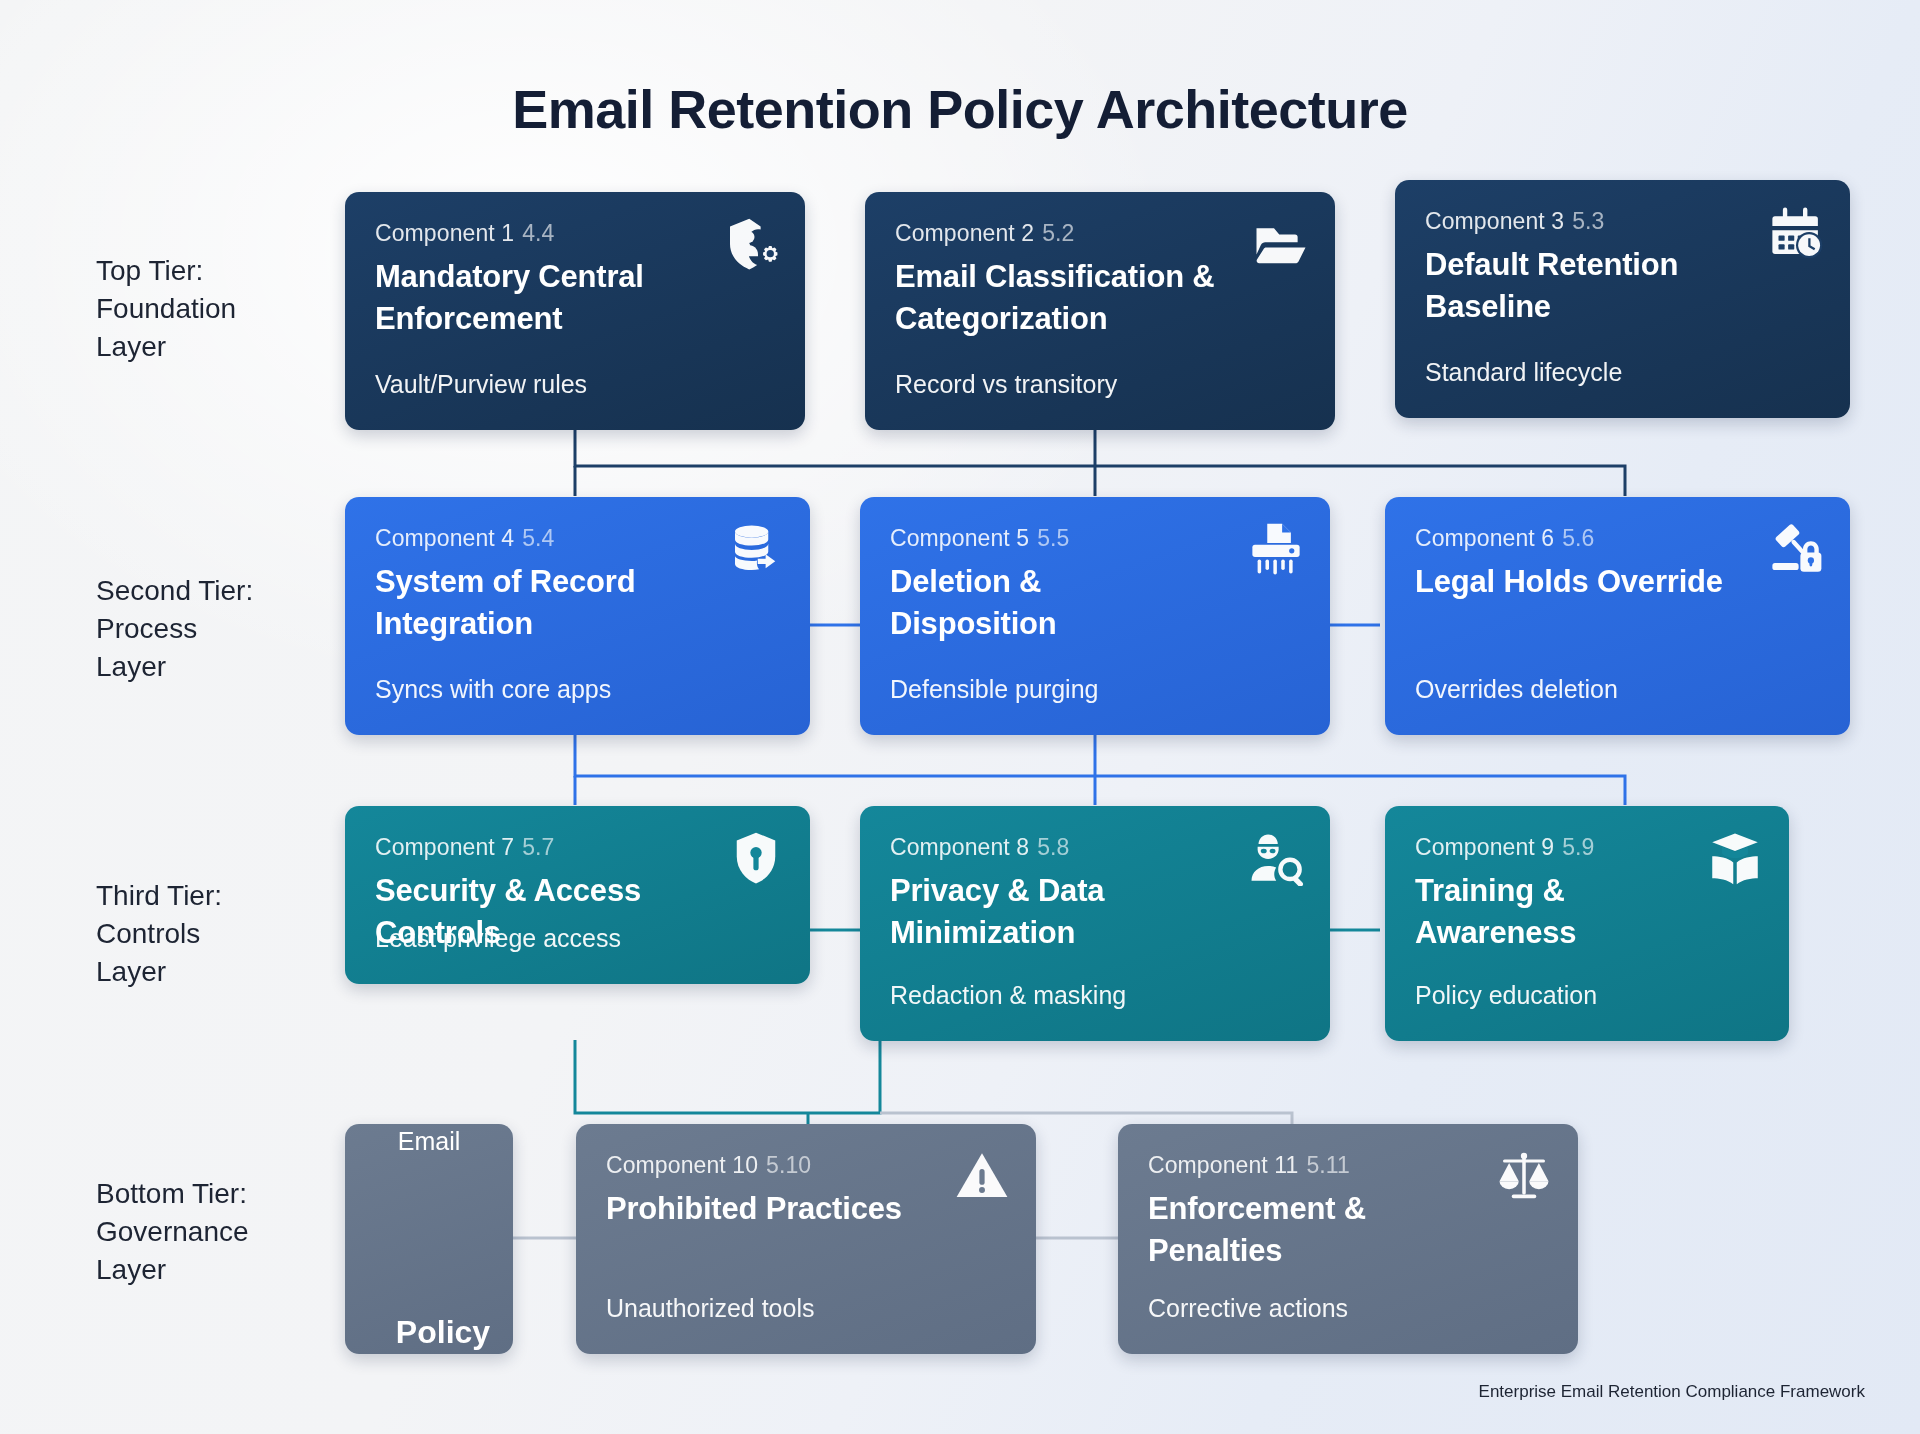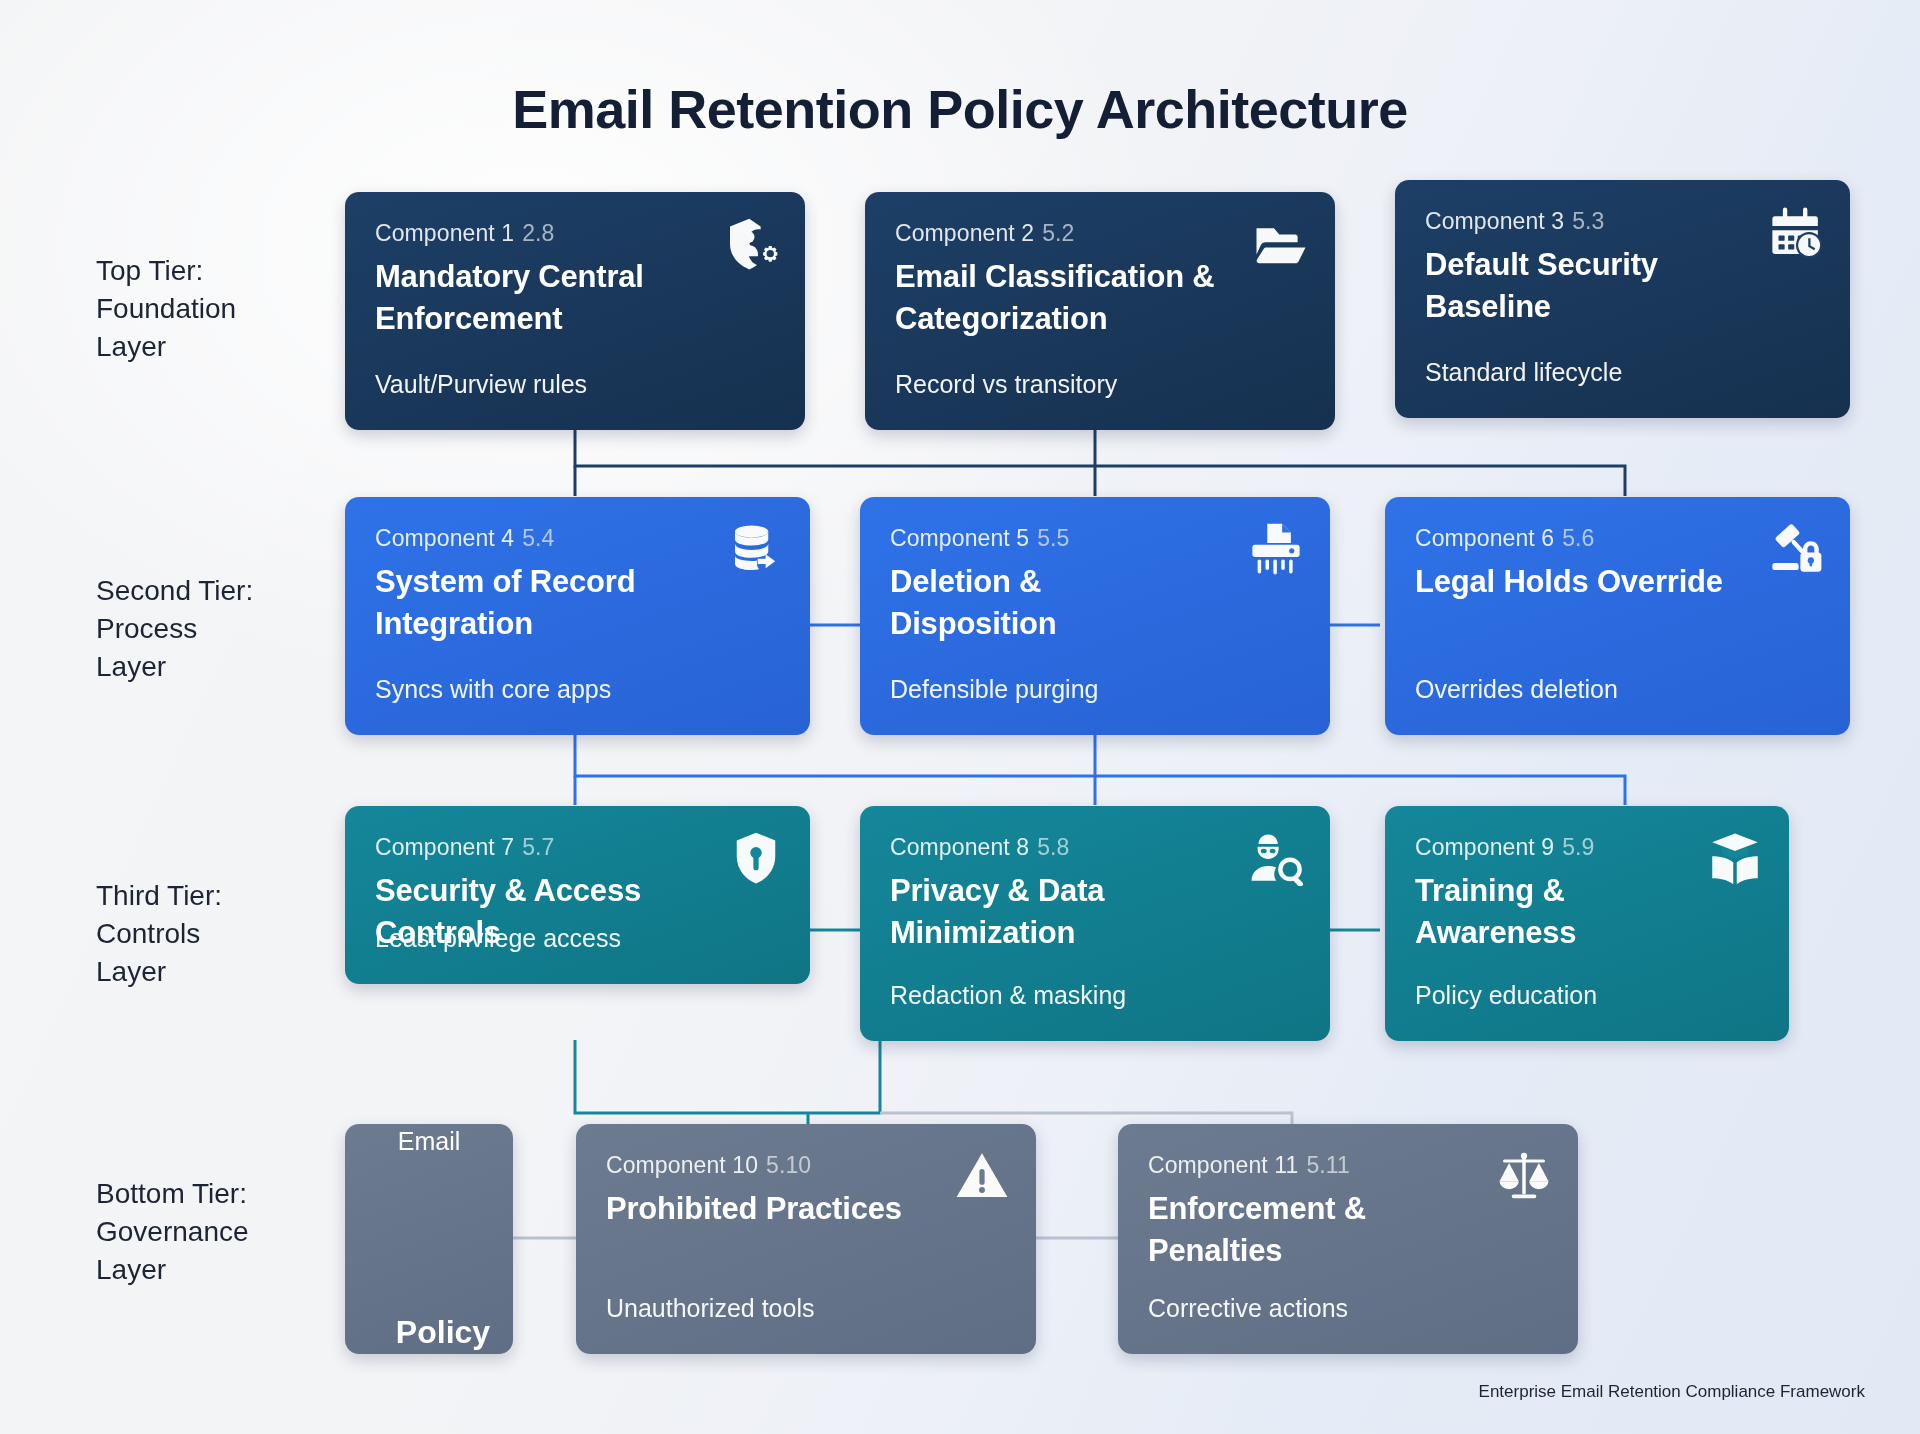--- a/index.html
+++ b/index.html
@@ -135,21 +135,21 @@
     </g>
   </svg>
 
   <div class="tier-label" style="top:252px">Top Tier:<br>Foundation<br>Layer</div>
   <div class="tier-label" style="top:572px">Second Tier:<br>Process<br>Layer</div>
   <div class="tier-label" style="top:877px">Third Tier:<br>Controls<br>Layer</div>
   <div class="tier-label" style="top:1175px">Bottom Tier:<br>Governance<br>Layer</div>
 
   <div class="card t1" style="left:345px;top:192px;width:460px;height:238px">
     <div class="eyebrow">
-      <span>Component 1</span><span class="num">2.8</span>
+      <span>Component 1</span><span class="num">4.4</span>
     </div>
     <div class="ttl">Mandatory Central Enforcement</div>
     <div class="sub">Vault/Purview rules</div>
     <div class="ico">
       <svg viewBox="0 0 64 64">
         <path d="M30 3 L8 12 v20 c0 14 10 24 22 29 3-1 6-3 9-5-6-2-10-8-10-15 0-3 .7-6 2-8-1-2-2-4-2-7 0-6 5-11 11-11 1 0 2 0 3 .4V12L30 3z"></path>
         <circle cx="29" cy="24" r="7"></circle>
         <path d="M18 44c0-7 5-11 11-11s11 4 11 11v2H18v-2z"></path>
         <path d="M49 36l2.6.9.9-2.6h3l.9 2.6 2.6-.9 2.1 2.1-1.3 2.4 2.4 1.3v3l-2.4 1.3 1.3 2.4-2.1 2.1-2.6-.9-.9 2.6h-3l-.9-2.6-2.6.9-2.1-2.1 1.3-2.4-2.4-1.3v-3l2.4-1.3-1.3-2.4L49 36z"></path>
         <circle cx="54" cy="43" r="4.2" fill="#1d3f67"></circle>
@@ -168,21 +168,21 @@
         <path d="M4 14h20l6 7h18c2 0 3 1 3 3v6H14c-2 0-4 1-5 3L4 44V14z"></path>
         <path d="M15 36h45L52 52c-.6 1.3-2 2-3.4 2H7c-2 0-3.4-2-2.6-4L12 38c.6-1.3 1.8-2 3-2z"></path>
       </svg>
     </div>
   </div>
 
   <div class="card t1" style="left:1395px;top:180px;width:455px;height:238px">
     <div class="eyebrow">
       <span>Component 3</span><span class="num">5.3</span>
     </div>
-    <div class="ttl">Default Security Baseline</div>
+    <div class="ttl">Default Retention Baseline</div>
     <div class="sub">Standard lifecycle</div>
     <div class="ico">
       <svg viewBox="0 0 64 64">
         <rect x="17" y="4" width="5" height="13" rx="2.5"></rect>
         <rect x="40" y="4" width="5" height="13" rx="2.5"></rect>
         <path d="M8 14h46c2 0 3 1 3 3v8H5v-8c0-2 1-3 3-3z"></path>
         <path d="M5 30h52v24c0 2-1 3-3 3H8c-2 0-3-1-3-3V30z"></path>
         <g fill="#1d3f67">
           <rect x="12" y="36" width="7" height="6" rx="1"></rect>
           <rect x="23" y="36" width="7" height="6" rx="1"></rect>

